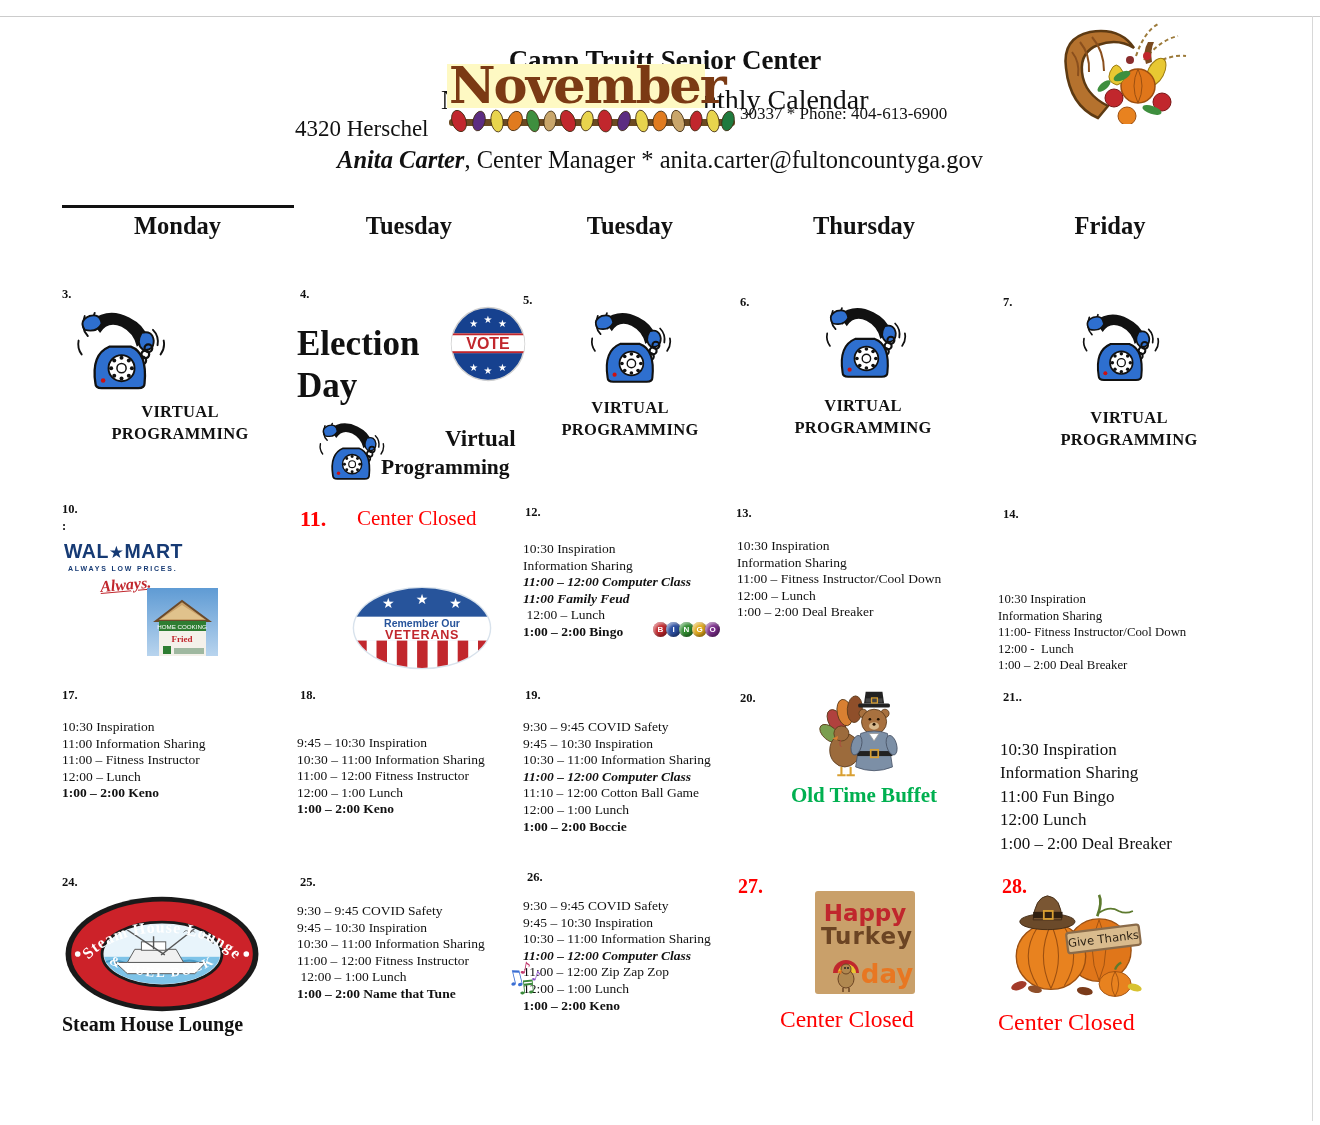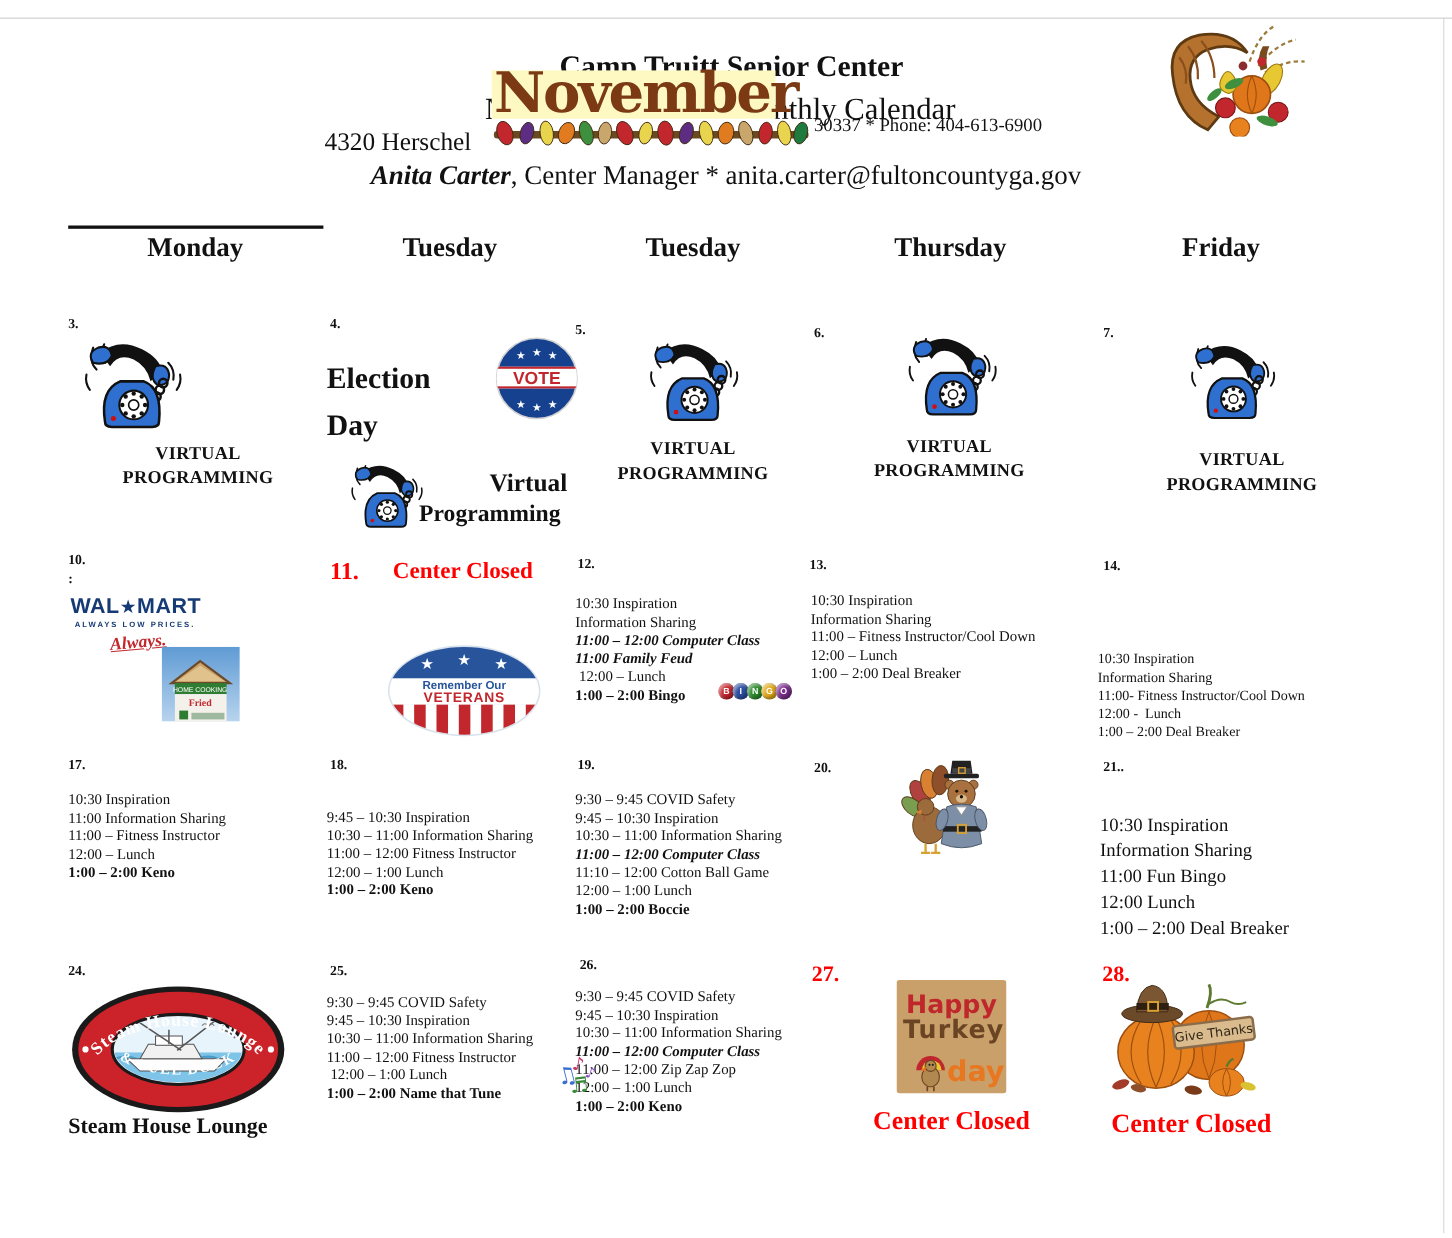--- a/index.html
+++ b/index.html
@@ -2,21 +2,21 @@
 <html><head>
 <meta charset="utf-8">
 <style>
   html,body{margin:0;padding:0;background:#fff}
   body{width:1320px;height:1125px;position:relative;overflow:hidden;
        font-family:"Liberation Serif",serif;color:#111}
   .abs{position:absolute}
   .edge{background:#ccc}
   .num{position:absolute;font-weight:bold;font-size:12.5px;color:#111}
   .rednum{color:#f00;font-weight:bold;font-family:"Liberation Serif",serif}
-  .closed{color:#f00;font-weight:bold;text-align:center;white-space:nowrap}
+  .closed{color:#f00;font-weight:normal;text-align:left;white-space:nowrap}
   .vp{font-weight:bold;font-size:16.5px;line-height:1.32;text-align:center;letter-spacing:.3px;position:absolute}
   .sched{position:absolute}
   .sched .line{font-size:13.5px;line-height:16.6px;white-space:pre}
   .sched.small .line{font-size:12.8px}
   .sched.big .line{font-size:17px;line-height:23.4px}
   .s-b{font-weight:bold}
   .s-bi{font-weight:bold;font-style:italic}
   .cell{position:absolute}
   .dayhead{position:absolute;top:212px;font-weight:bold;font-size:24.5px;text-align:center}
   .wordart-box{position:absolute;background:#fef9c3;z-index:2}
@@ -147,21 +147,21 @@
 <div class="cell" style="left:60px;top:285px;width:235px;height:215px">
   <span class="num" style="left:2px;top:2px">3.</span>
   <svg class="abs" style="left:14px;top:20px" width="92" height="88" viewBox="0 0 120 110">
       <use href="#sym-phone"></use>
     </svg>
   <div class="vp" style="left:38px;top:116px;width:164px">VIRTUAL PROGRAMMING</div>
 </div>
 
 <div class="cell" style="left:295px;top:285px;width:230px;height:215px">
   <span class="num" style="left:5px;top:2px">4.</span>
-  <div class="abs" style="left:2px;top:38px;font-weight:bold;font-size:27px;line-height:42px">
+  <div class="abs" style="left:2px;top:38px;font-weight:bold;font-size:35px;line-height:42px">
     <div>Election</div>
     <div>Day</div>
   </div>
   <svg class="abs" style="left:155px;top:21px" width="76" height="76" viewBox="0 0 100 100">
     <circle cx="50" cy="50" r="48" fill="#16418f" stroke="#d0d0d0" stroke-width="2"></circle>
     <defs>
         <clipPath id="voteclip">
           <circle cx="50" cy="50" r="48"></circle>
         </clipPath>
       </defs>
@@ -378,20 +378,21 @@
     <circle cx="68" cy="35" r="1.6" fill="#221100"></circle>
       <circle cx="78" cy="35" r="1.6" fill="#221100"></circle>
     <circle cx="73" cy="41" r="1.8" fill="#221100"></circle>
     <path d="M57 52 Q73 46 89 52 L95 92 Q73 101 51 92 Z" fill="#7c8fa6" stroke="#4a5568"></path>
     <path d="M67 52 l6 9 6 -9 z" fill="#fff" stroke="#999"></path>
     <rect x="53" y="73" width="42" height="6" fill="#222"></rect>
     <rect x="69" y="71.5" width="9" height="9" fill="none" stroke="#d9a032" stroke-width="2"></rect>
     <ellipse cx="52" cy="66" rx="6" ry="12" fill="#7c8fa6" stroke="#4a5568" transform="rotate(15 52 66)"></ellipse>
     <ellipse cx="94" cy="66" rx="6" ry="12" fill="#7c8fa6" stroke="#4a5568" transform="rotate(-15 94 66)"></ellipse>
   </svg>
+  <div class="abs" style="left:0;top:100px;width:258px;text-align:center;font-weight:bold;font-size:21px;color:#00b050">Old Time Buffet</div>
 </div>
 
 <div class="cell" style="left:995px;top:683px;width:280px;height:185px">
   <span class="num" style="left:8px;top:7px">21..</span>
   <div class="sched big" style="left:5px;top:55px">
 
   <div class="line">10:30 Inspiration</div>
       <div class="line">Information Sharing</div>
       <div class="line">11:00 Fun Bingo</div>
       <div class="line">12:00 Lunch</div>

